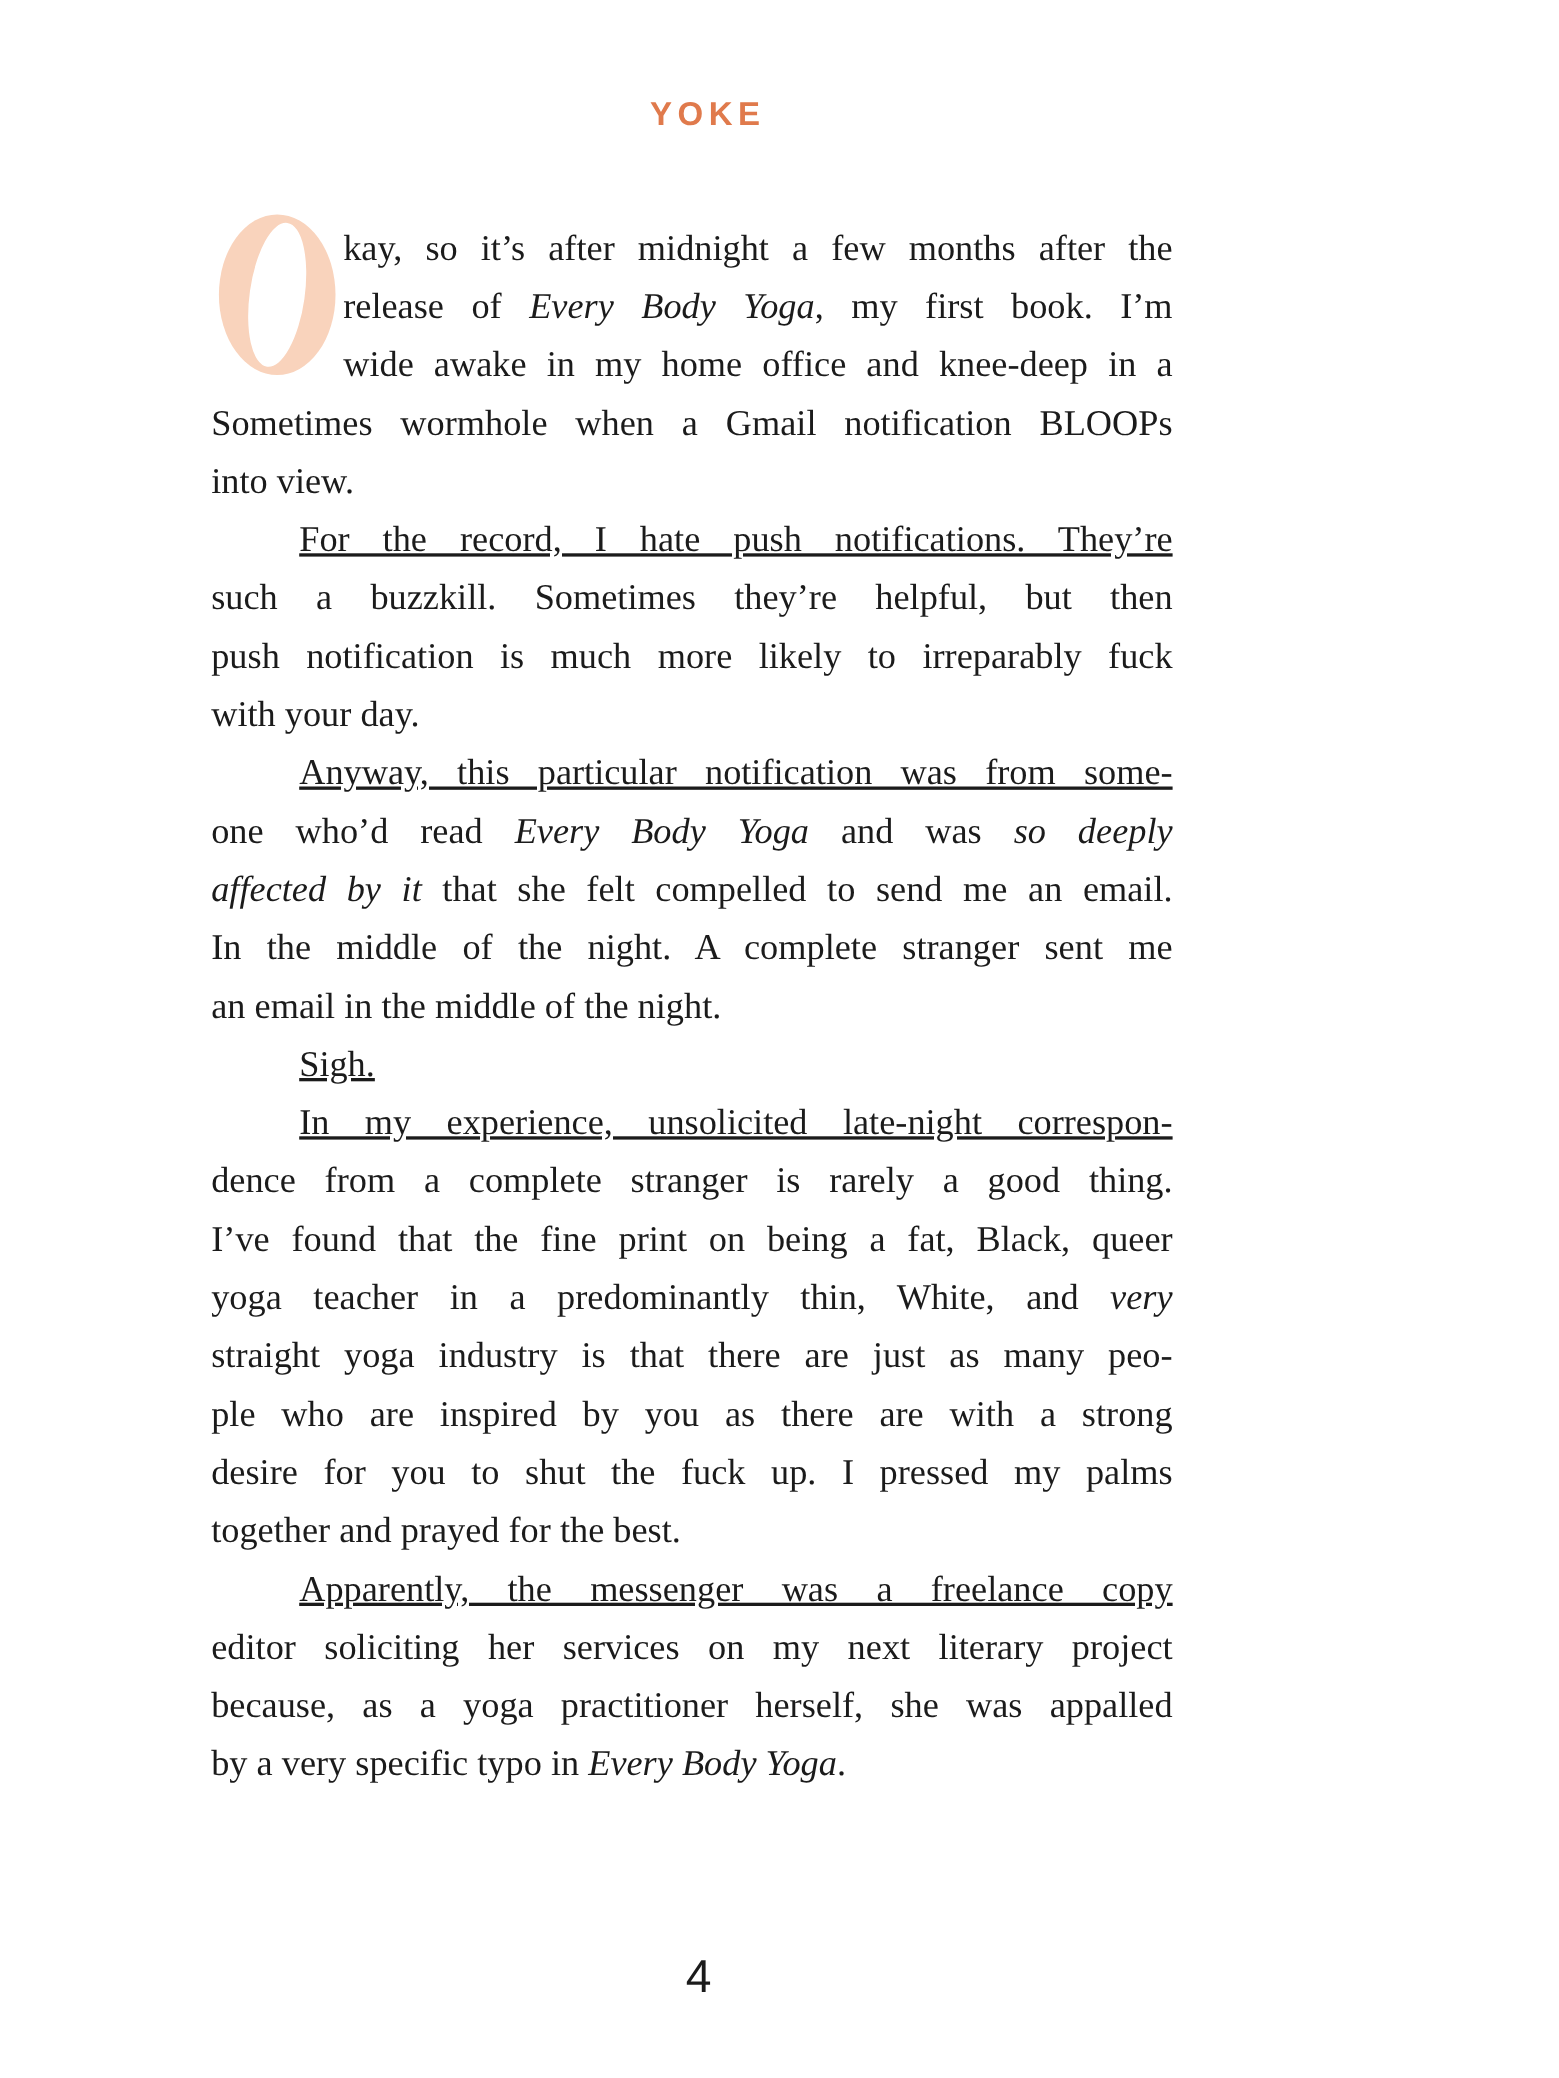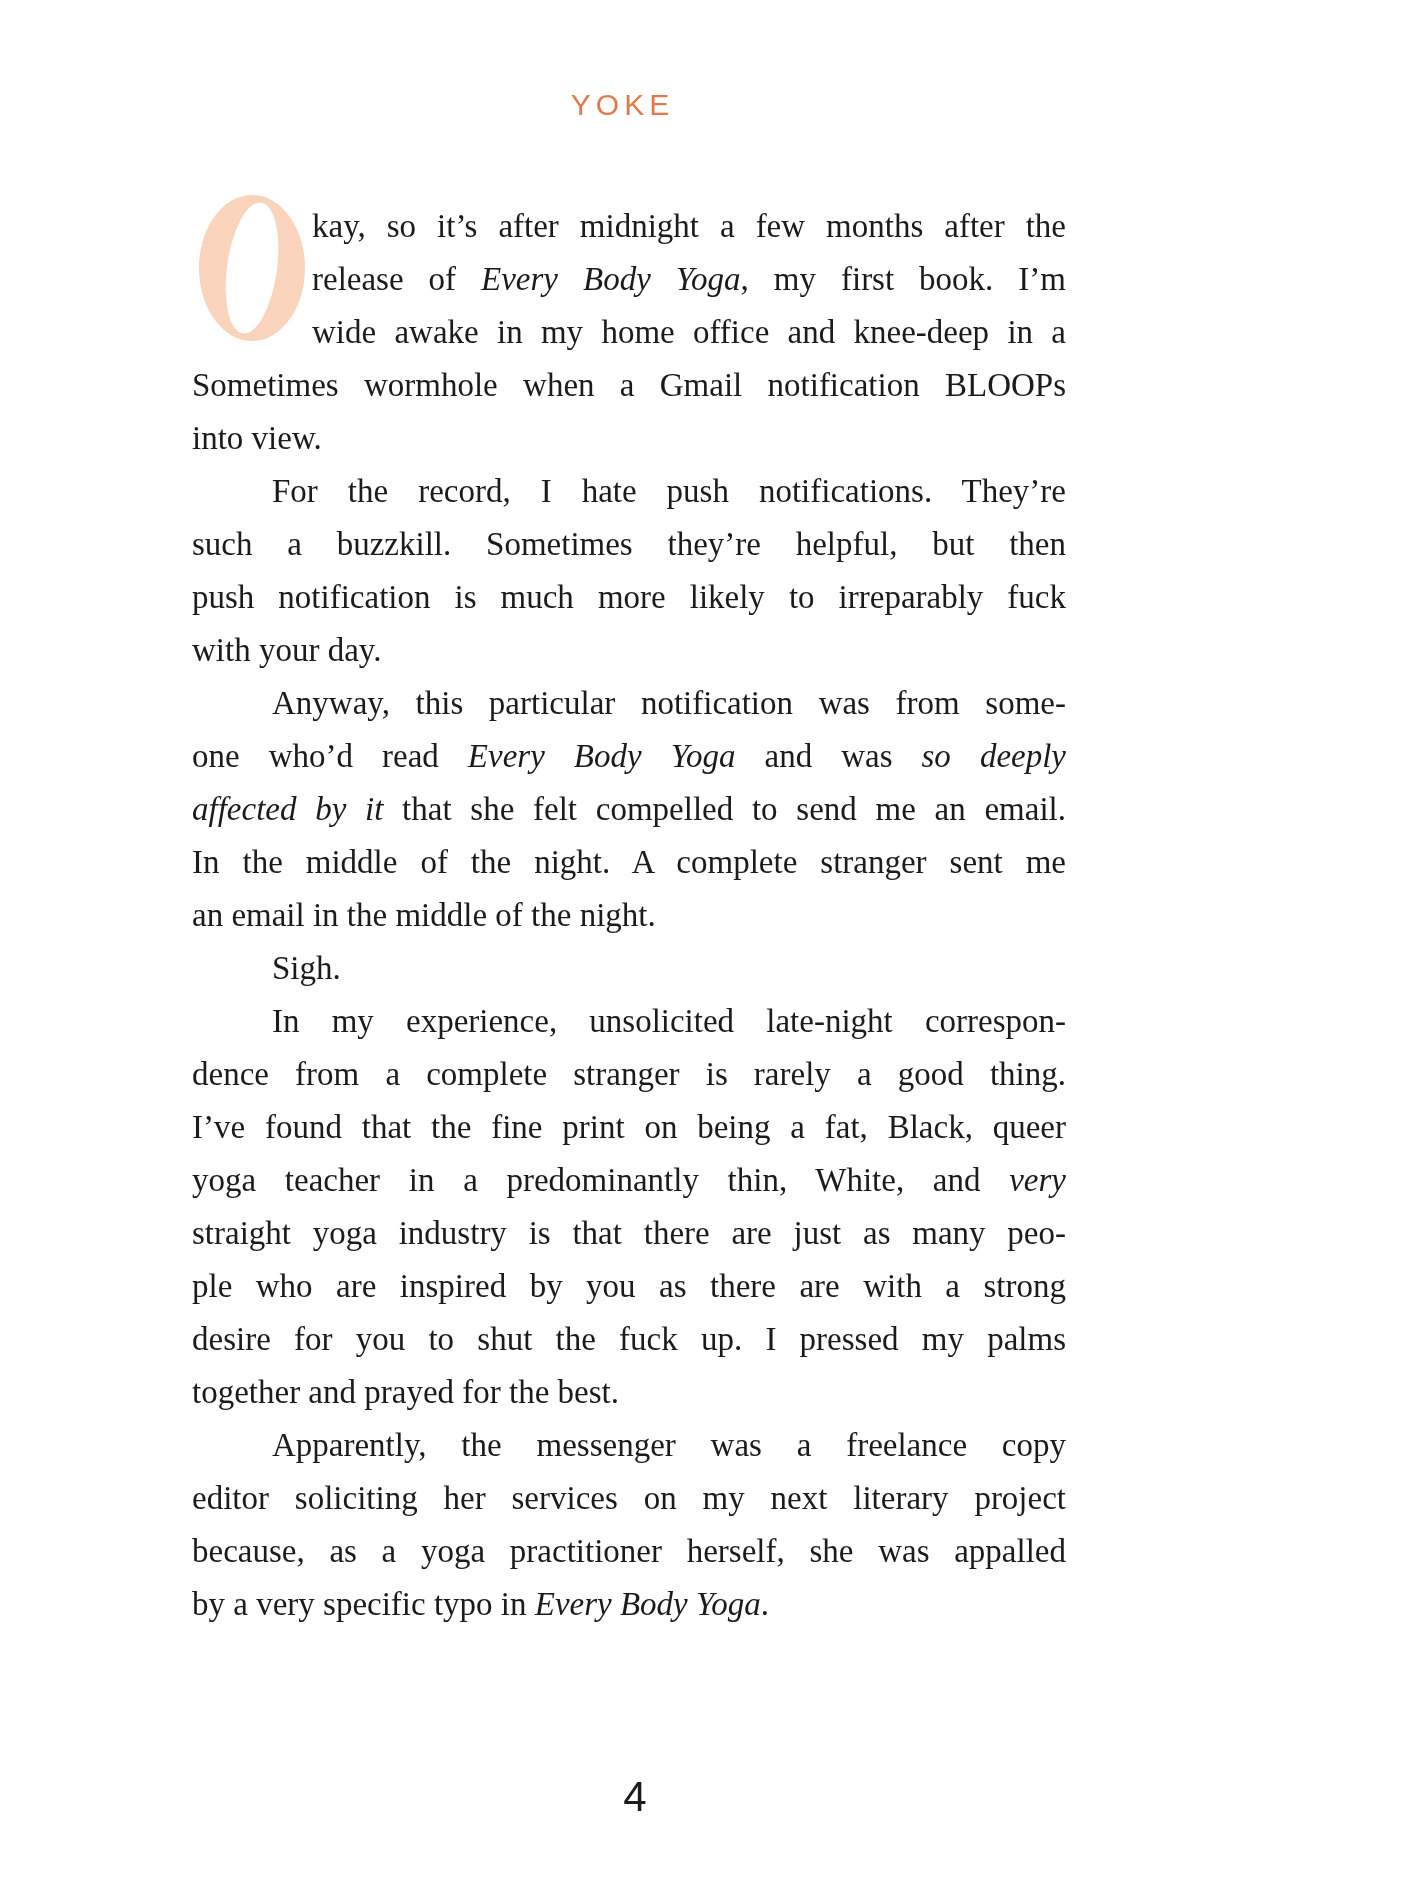--- a/index.html
+++ b/index.html
@@ -9,26 +9,26 @@
   }
   .page {
     position: relative;
     width: 1417px;
     height: 1889px;
     background: var(--paper, #ffffff);
     overflow: hidden;
   }
   .running-head {
     position: absolute;
-    left: 183px;
+    left: 204px;
     top: 88px;
     width: 874px;
     text-align: center;
     font-family: "Liberation Sans", sans-serif;
-    font-weight: 400;
+    font-weight: 700;
     font-size: 30px;
     line-height: 34px;
     letter-spacing: 5px;
     text-indent: 5px;
     color: var(--accent, #E07A4C);
   }
   .body-text {
     position: absolute;
     left: 192px;
     top: 200px;
@@ -40,20 +40,21 @@
   }
   .line {
     text-align: justify;
     text-align-last: justify;
   }
   .line.par-end {
     text-align-last: left;
   }
   .line.indent {
     text-indent: 80px;
+    text-decoration: underline;
   }
   .it {
     font-style: italic;
   }
   .drop-cap-float {
     float: left;
     width: 120px;
     height: 149px;
     margin-top: -7px;
   }

